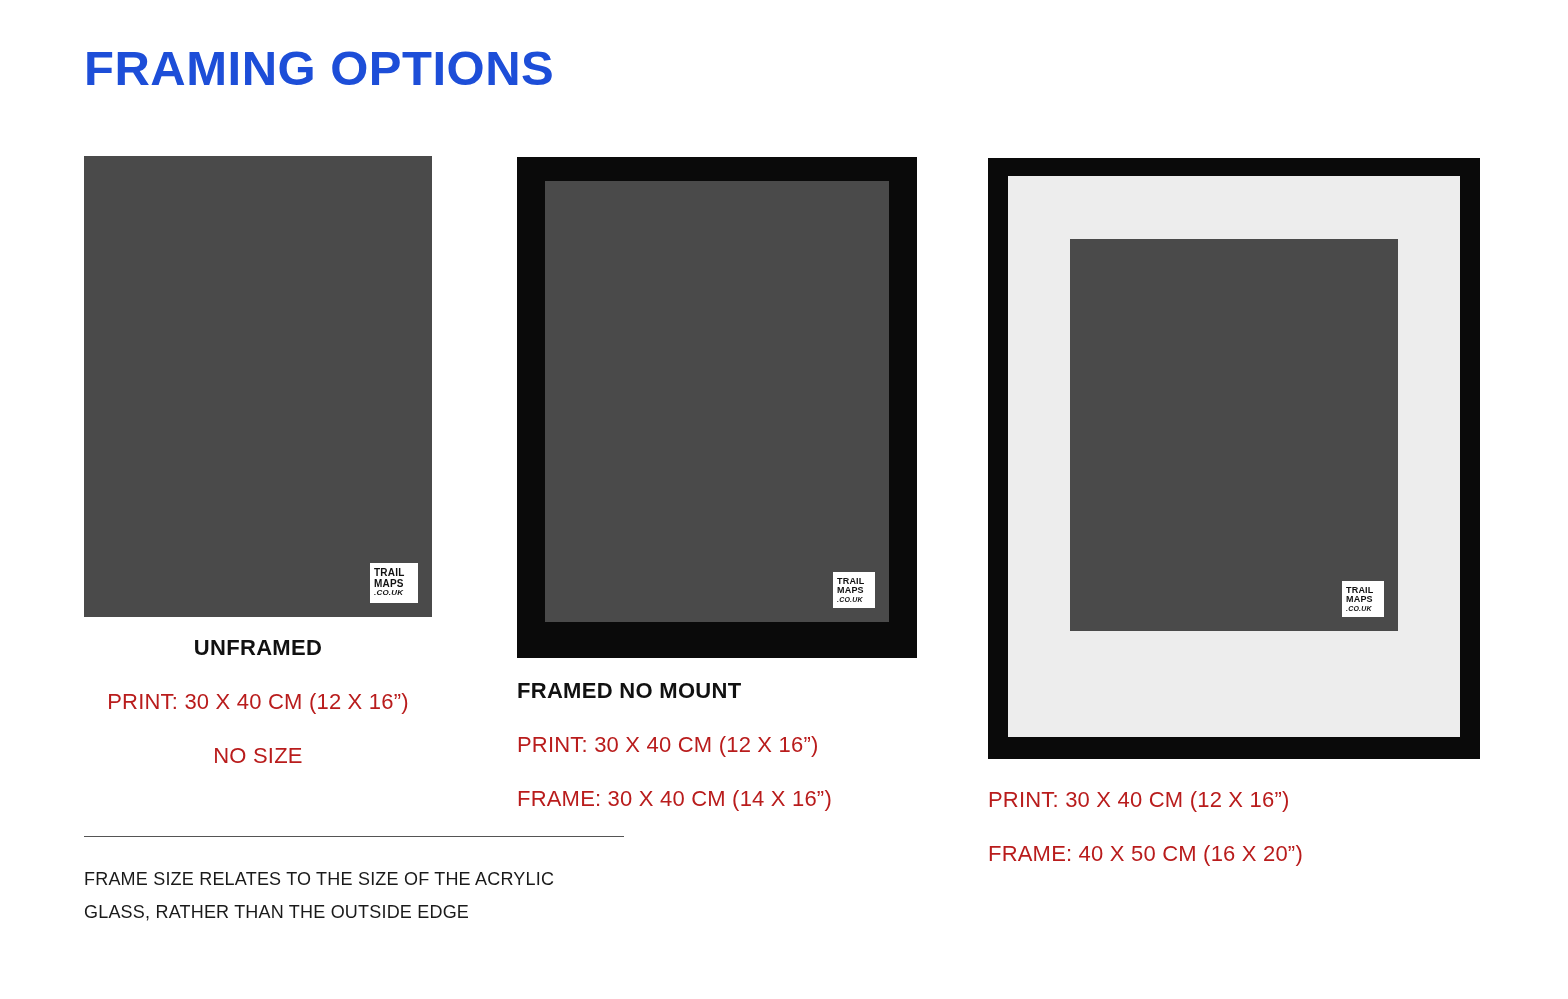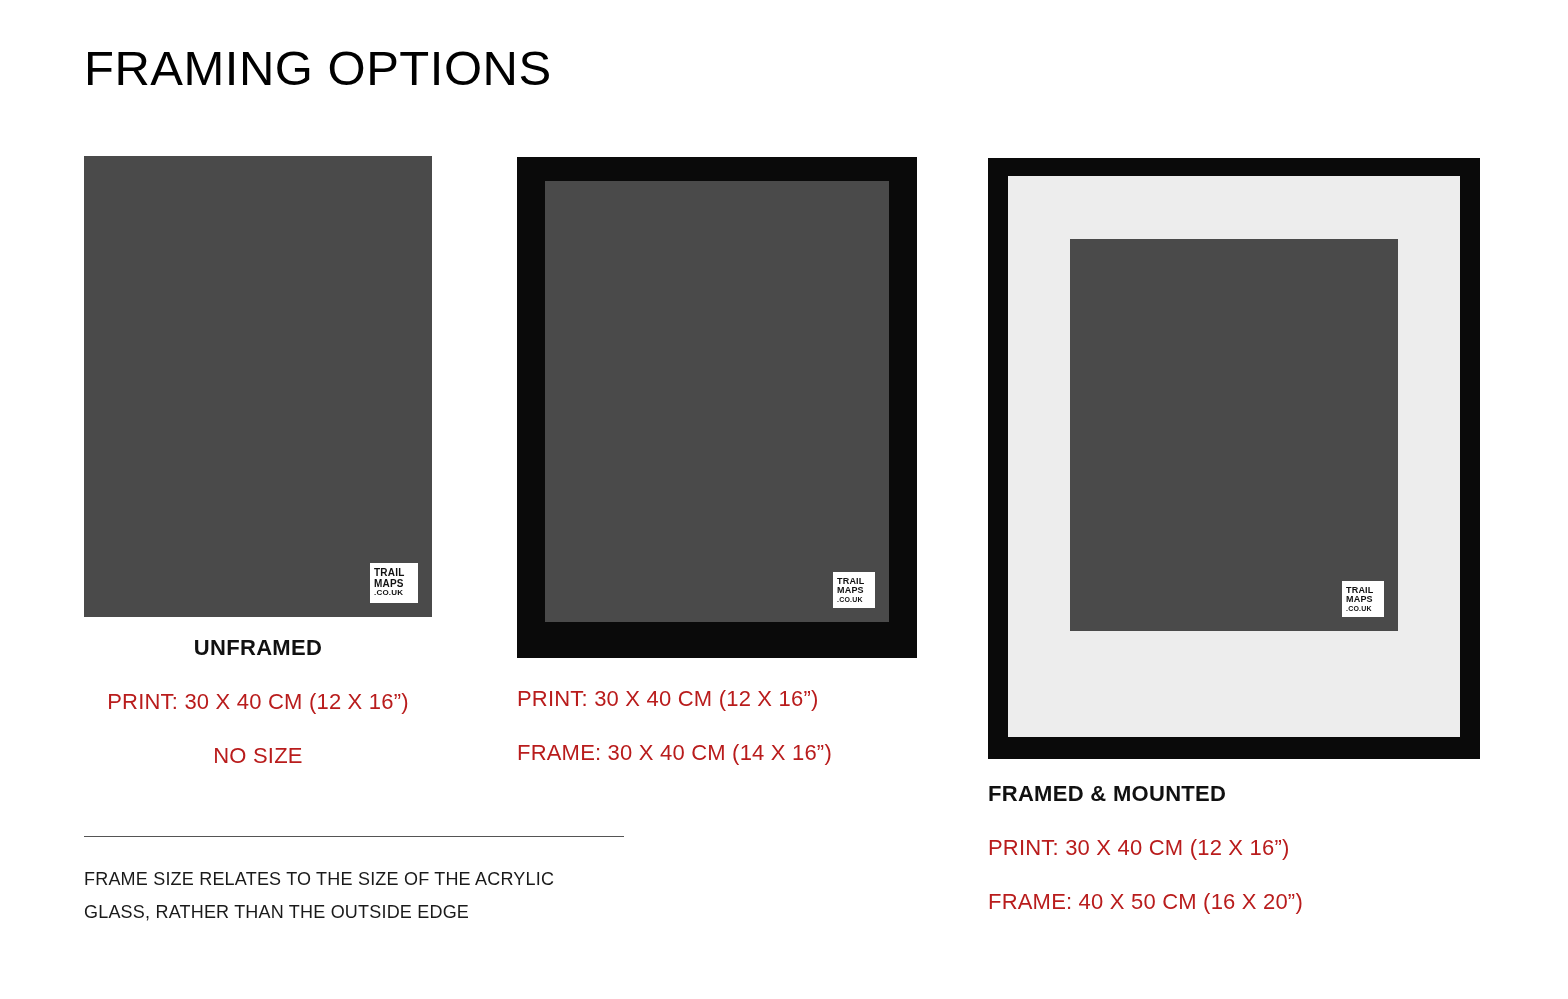--- a/index.html
+++ b/index.html
@@ -14,23 +14,23 @@
     color: #111111;
     position: relative;
     overflow: hidden;
   }
 
   .page-title {
     position: absolute;
     left: 84px;
     top: 40px;
     font-size: 49px;
-    font-weight: normal;
+    font-weight: bold;
     letter-spacing: 0.5px;
-    color: #000000;
+    color: #1d4ed8;
     text-transform: uppercase;
   }
 
   
   .option {
     position: absolute;
   }
   .option-title {
     font-size: 22px;
     font-weight: bold;
@@ -65,21 +65,21 @@
     display: flex;
     flex-direction: column;
     justify-content: center;
     align-items: flex-start;
     padding: 2px 4px;
     box-sizing: border-box;
     line-height: 1.05;
   }
   .stamp .l1 { font-size: 10px; font-weight: bold; letter-spacing: 0.2px; }
   .stamp .l2 { font-size: 10px; font-weight: bold; letter-spacing: 0.2px; }
-  .stamp .l3 { font-size: 8px; font-weight: bold; letter-spacing: 0.2px; }
+  .stamp .l3 { font-size: 8px; font-weight: bold; letter-spacing: 0.2px; font-style: italic; }
 
   .stamp.small { width: 42px; height: 36px; }
   .stamp.small .l1, .stamp.small .l2 { font-size: 9px; }
   .stamp.small .l3 { font-size: 7px; }
 
   
   #opt-unframed { left: 84px; top: 156px; }
   #opt-unframed .print { width: 348px; height: 461px; }
   #opt-unframed .texts { margin-top: 18px; text-align: center; }
 
@@ -154,39 +154,39 @@
   <div class="frame">
     <div class="print">
       <div class="stamp small">
         <span class="l1">TRAIL</span>
         <span class="l2">MAPS</span>
         <span class="l3">.CO.UK</span>
       </div>
     </div>
   </div>
   <div class="texts">
+    <div class="option-title">FRAMED NO MOUNT</div>
     <div class="option-line">PRINT: 30 X 40 CM (12 X 16”)</div>
     <div class="option-line">FRAME: 30 X 40 CM (14 X 16”)</div>
   </div>
 </div>
 
 <div class="option" id="opt-mounted">
   <div class="frame">
     <div class="mount">
       <div class="print">
         <div class="stamp small">
           <span class="l1">TRAIL</span>
           <span class="l2">MAPS</span>
           <span class="l3">.CO.UK</span>
         </div>
       </div>
     </div>
   </div>
   <div class="texts">
-    <div class="option-title">FRAMED &amp; MOUNTED</div>
     <div class="option-line">PRINT: 30 X 40 CM (12 X 16”)</div>
     <div class="option-line">FRAME: 40 X 50 CM (16 X 20”)</div>
   </div>
 </div>
 
 <div id="footnote">
   <div class="rule"></div>
   <div class="note-line">FRAME SIZE RELATES TO THE SIZE OF THE ACRYLIC</div>
   <div class="note-line">GLASS, RATHER THAN THE OUTSIDE EDGE</div>
 </div>

